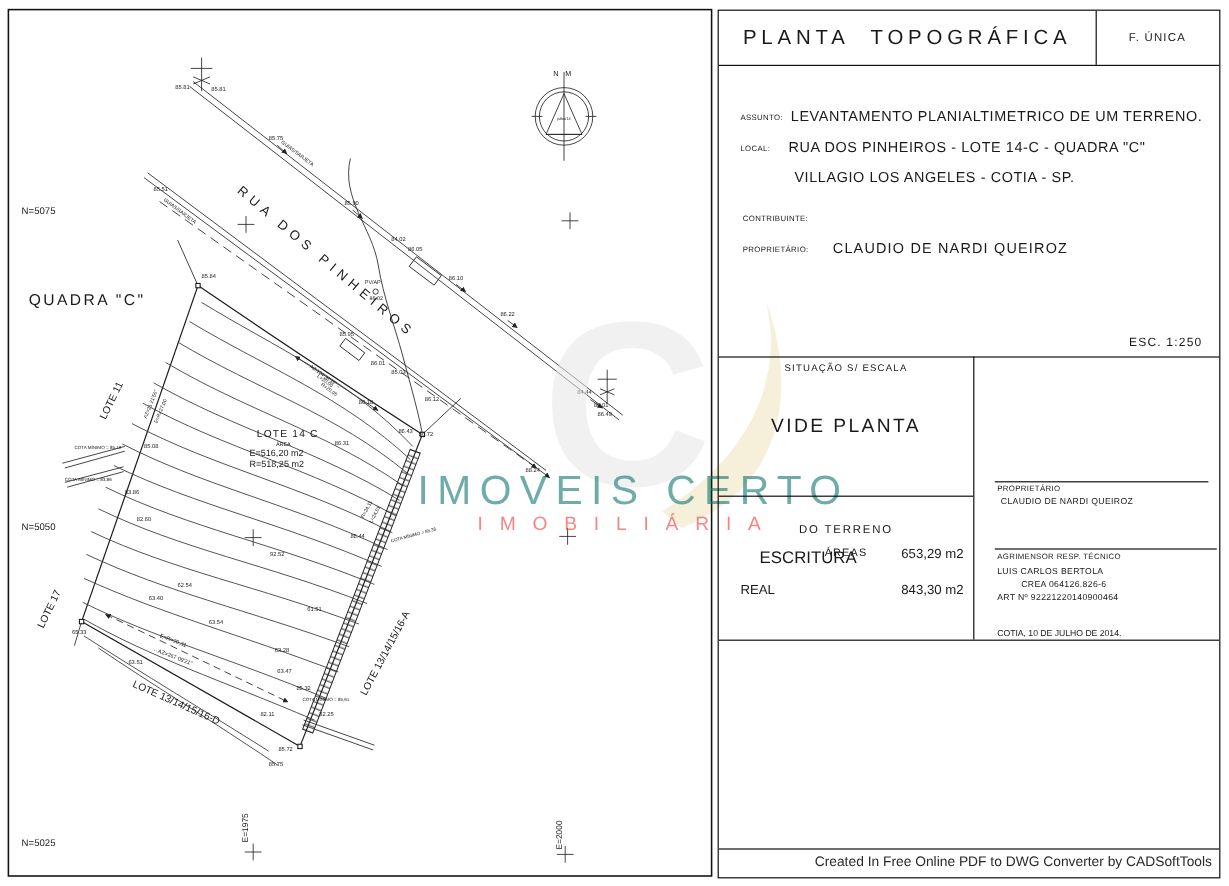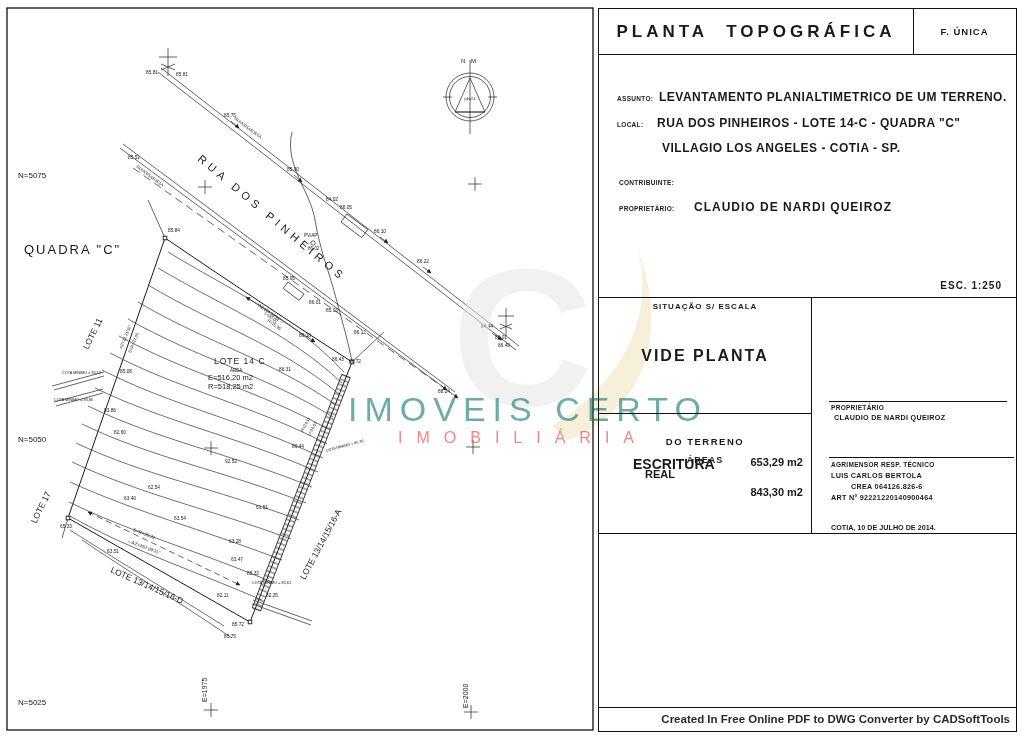--- a/index.html
+++ b/index.html
@@ -11,21 +11,21 @@
   #plan .thin{stroke:#222;stroke-width:.7;fill:none;}
   #plan .med{stroke:#1a1a1a;stroke-width:1;fill:none;}
   #plan .contour{stroke:#333;stroke-width:.7;fill:none;}
   
   .wm{position:absolute;z-index:2;pointer-events:none;white-space:nowrap;}
   #wm-c{left:452px;top:240px;font-size:195px;font-weight:bold;color:#e6e6e6;opacity:.55;line-height:1;}
   #wm-1{left:332px;top:390px;font-size:34px;letter-spacing:7px;color:#0f766e;opacity:.6;margin-left:16px;}
   #wm-2{left:398px;top:429px;font-size:16px;letter-spacing:14px;color:#ef4444;opacity:.65;}
   
   #rp{position:absolute;left:598px;top:8px;width:417px;height:722px;border:1.6px solid #111;
-      z-index:3;background:transparent;font-weight:bold;}
+      z-index:3;background:transparent;}
   #rp .hline,#rp .vline{position:absolute;background:#111;}
   #rp .hline{height:1.3px;}
   #rp .vline{width:1.3px;}
   #rp .t{position:absolute;white-space:nowrap;}
   .lbl{font-size:6.5px;letter-spacing:.3px;}
   .val{font-size:12px;letter-spacing:.5px;}
   #rp-title{left:0;top:0;width:314px;height:45px;line-height:45px;text-align:center;
             font-size:17px;letter-spacing:4px;word-spacing:10px;}
   #rp-sheet{left:314px;top:0;width:103px;height:45px;line-height:45px;text-align:center;
             font-size:9.5px;letter-spacing:1px;}
@@ -259,21 +259,21 @@
 
     <div class="vline" style="left:212px;top:288px;height:236px;"></div>
     <div id="col-areas">
       <div class="t" style="left:0;top:5px;width:212px;text-align:center;font-size:8px;letter-spacing:1px;">SITUAÇÃO S/ ESCALA</div>
       <div class="t" style="left:0;top:50px;width:212px;text-align:center;font-size:16px;letter-spacing:2px;">VIDE PLANTA</div>
       <div class="hline" style="left:0;top:116px;width:212px;"></div>
       <div class="t" style="left:0;top:122px;width:212px;text-align:center;font-size:9px;letter-spacing:1px;margin-top:36px;">ÁREAS</div>
       <div class="t" style="left:0;top:139px;width:212px;text-align:center;font-size:9.5px;letter-spacing:1.5px;">DO TERRENO</div>
       <div class="t" style="left:34px;top:159px;font-size:14px;">ESCRITURA</div>
       <div class="t" style="left:118px;top:159px;width:86px;text-align:right;font-size:11px;">653,29 m2</div>
-      <div class="t" style="left:18px;top:171px;font-size:11px;margin-left:28px;">REAL</div>
+      <div class="t" style="left:18px;top:189px;font-size:11px;">REAL</div>
       <div class="t" style="left:118px;top:189px;width:86px;text-align:right;font-size:11px;">843,30 m2</div>
     </div>
     <div id="col-sign">
       <div class="hline" style="left:18px;top:104px;width:178px;height:1px;"></div>
       <div class="t sig-label" style="left:20px;top:107px;">PROPRIETÁRIO</div>
       <div class="t sig-val" style="left:23px;top:116px;">CLAUDIO DE NARDI QUEIROZ</div>
       <div class="hline" style="left:18px;top:160px;width:185px;height:1px;"></div>
       <div class="t sig-label" style="left:20px;top:164px;">AGRIMENSOR RESP. TÉCNICO</div>
       <div class="t sig-val" style="left:20px;top:174px;">LUIS CARLOS BERTOLA</div>
       <div class="t sig-val" style="left:20px;top:185px;margin-left:20px;">CREA 064126.826-6</div>

